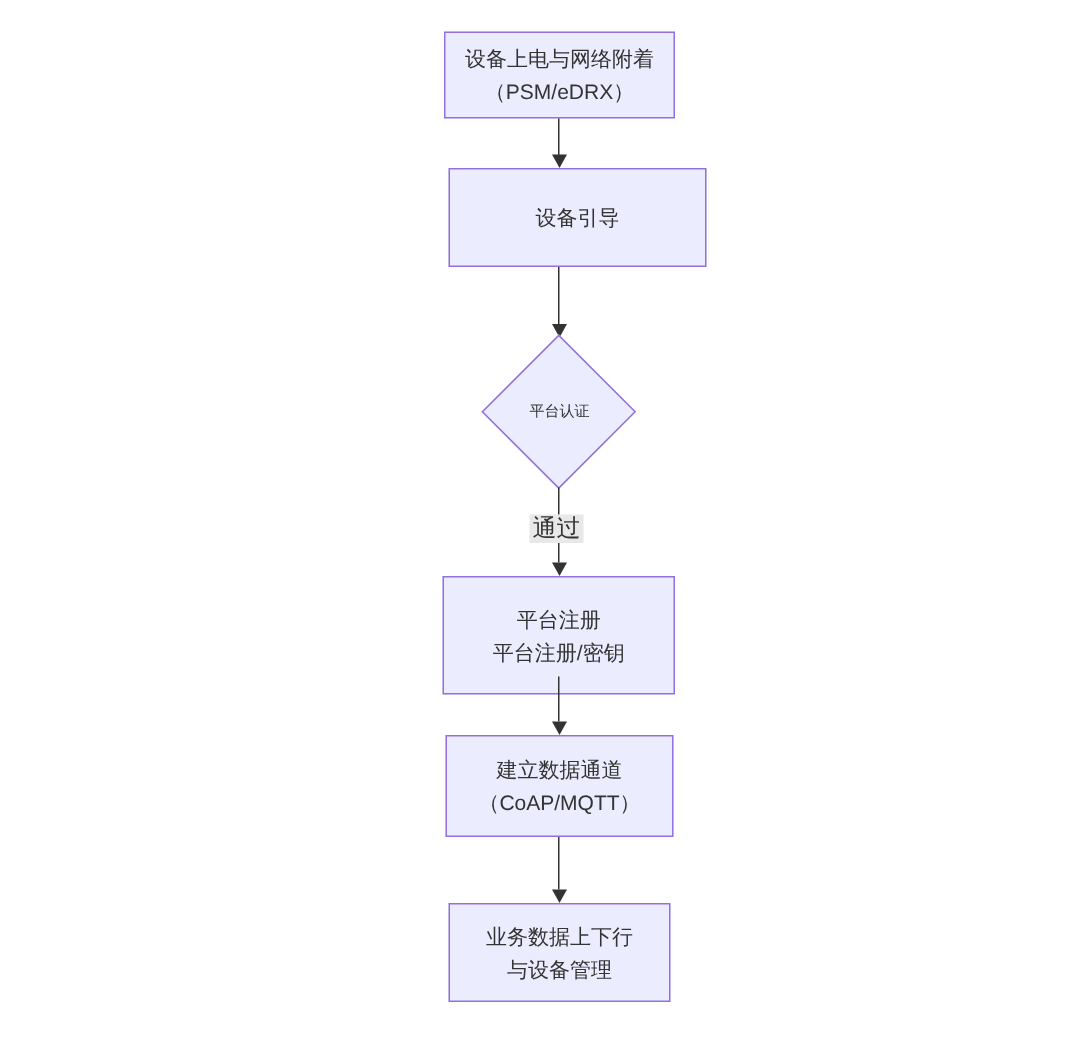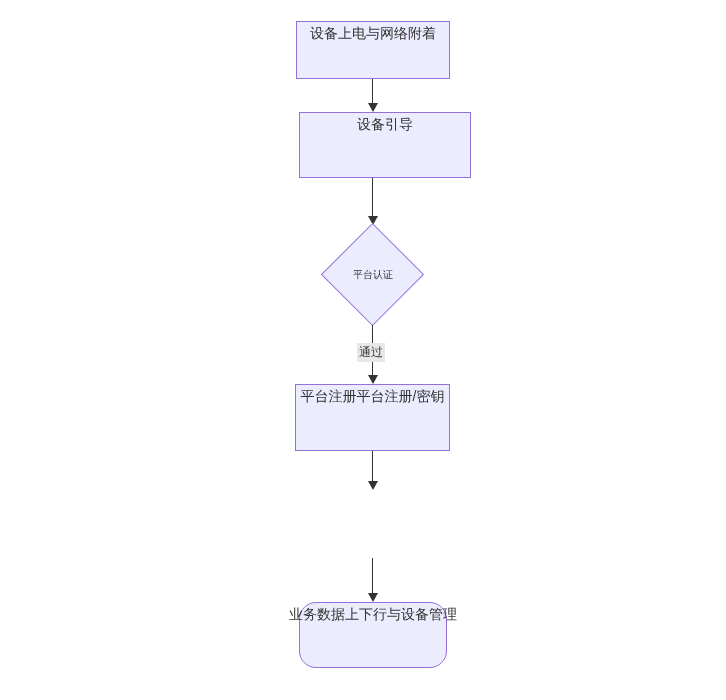--- a/index.html
+++ b/index.html
@@ -14,22 +14,22 @@
   .node {
     position: absolute;
     box-sizing: border-box;
     background: #ECECFF;
     border: 1px solid #9370DB;
     color: #333333;
     font-size: 14px;
     line-height: 22px;
     text-align: center;
     display: flex;
-    flex-direction: row;
-    align-items: flex-start;
+    flex-direction: column;
+    align-items: center;
     justify-content: center;
   }
   .node .line { white-space: nowrap; }
   .diamond {
     position: absolute;
     box-sizing: border-box;
     background: #ECECFF;
     border: 1px solid #9370DB;
     transform: rotate(45deg);
   }
@@ -52,33 +52,33 @@
     width: 0;
     height: 0;
     border-left: 5px solid transparent;
     border-right: 5px solid transparent;
     border-top: 9px solid #333333;
   }
   .edge-label {
     position: absolute;
     background: #e8e8e8;
     color: #333333;
-    font-size: 12px;
+    font-size: 16px;
     line-height: 19px;
     padding: 0 2px;
     transform: translateX(-50%);
     white-space: nowrap;
   }
 
   
   #node1 { left: 296px; top: 21px;  width: 154px; height: 58px; }
   #node2 { left: 299px; top: 112px; width: 172px; height: 66px; }
-  #node4 { left: 295px; top: 384px; width: 155px; height: 67px; }
+  #node4 { left: 295px; top: 384px; width: 155px; height: 79px; }
   #node5 { left: 297px; top: 490px; width: 152px; height: 68px; }
-  #node6 { left: 299px; top: 602px; width: 148px; height: 66px; border-radius: 17px; }
+  #node6 { left: 299px; top: 602px; width: 148px; height: 66px; }
 
   #diamond3 { left: 336px; top: 238px; width: 73px; height: 73px; }
   #diamond3-label { left: 373px; top: 275px; }
 
   #edge1-shaft { left: 372px; top: 79px;  height: 25px; }
   #edge1-head  { left: 368px; top: 103px; }
   #edge2-shaft { left: 372px; top: 178px; height: 38px; }
   #edge2-head  { left: 368px; top: 216px; }
   #edge3-shaft { left: 372px; top: 325px; height: 50px; }
   #edge3-head  { left: 368px; top: 375px; }
@@ -88,20 +88,21 @@
   #edge5-shaft { left: 372px; top: 558px; height: 35px; }
   #edge5-head  { left: 368px; top: 593px; }
 </style>
 </head>
 <body>
 
 <div class="canvas">
 
   <div class="node" id="node1">
     <div class="line">设备上电与网络附着</div>
+    <div class="line">（PSM/eDRX）</div>
   </div>
 
   <div class="edge-shaft" id="edge1-shaft"></div>
   <div class="edge-head" id="edge1-head"></div>
 
   <div class="node" id="node2">
     <div class="line">设备引导</div>
   </div>
 
   <div class="edge-shaft" id="edge2-shaft"></div>
@@ -115,20 +116,24 @@
   <div class="edge-head" id="edge3-head"></div>
 
   <div class="node" id="node4">
     <div class="line">平台注册</div>
     <div class="line">平台注册/密钥</div>
   </div>
 
   <div class="edge-shaft" id="edge4-shaft"></div>
   <div class="edge-head" id="edge4-head"></div>
 
+  <div class="node" id="node5">
+    <div class="line">建立数据通道</div>
+    <div class="line">（CoAP/MQTT）</div>
+  </div>
 
   <div class="edge-shaft" id="edge5-shaft"></div>
   <div class="edge-head" id="edge5-head"></div>
 
   <div class="node" id="node6">
     <div class="line">业务数据上下行</div>
     <div class="line">与设备管理</div>
   </div>
 
 </div>

